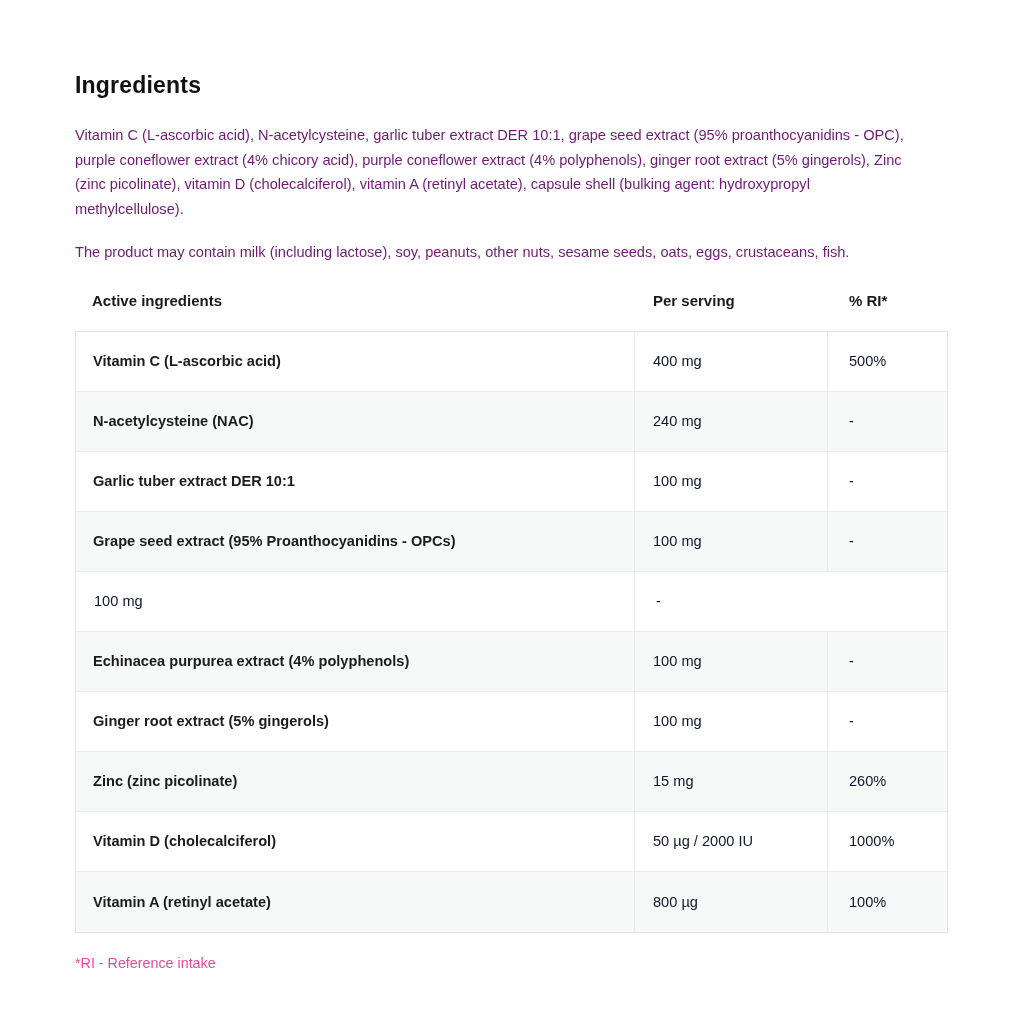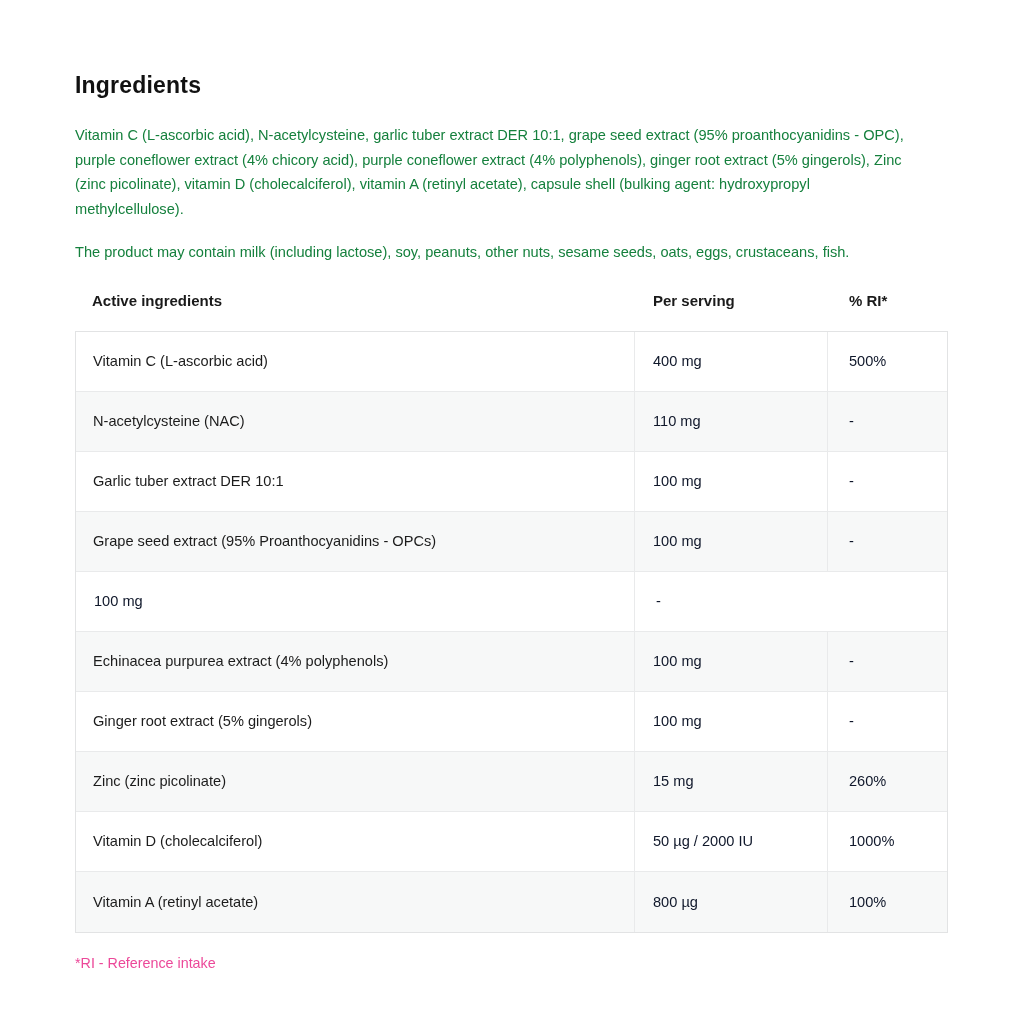--- a/index.html
+++ b/index.html
@@ -22,21 +22,21 @@
     line-height: 27px;
     font-weight: 700;
     color: #111111;
     margin: 0 0 24px 0;
     letter-spacing: 0.2px;
   }
   p.desc {
     width: 840px;
     font-size: 14.6px;
     line-height: 24.5px;
-    color: #15803d;
+    color: #701a75;
     margin: 0 0 19px 0;
   }
   p.desc.allergens {
     margin-bottom: 0;
   }
   .thead {
     display: grid;
     grid-template-columns: 560px 193px 120px;
     width: 873px;
     margin-top: 26px;
@@ -66,21 +66,21 @@
   .trow:nth-child(even) {
     background: #f7f8f8;
   }
   .td {
     display: flex;
     align-items: center;
     font-size: 14.6px;
     color: #0f172a;
   }
   .td.c1 {
-    font-weight: 400;
+    font-weight: 700;
     color: #1c1c1c;
     padding-left: 17px;
     padding-right: 14px;
     border-right: 1px solid #e9eaeb;
   }
   .td.c2 {
     padding-left: 18px;
     border-right: 1px solid #e9eaeb;
   }
   .td.c3 {
@@ -111,21 +111,21 @@
 
   <div class="tbody" id="table-rows">
     <div class="trow">
       <div class="td c1">Vitamin C (L-ascorbic acid)</div>
       <div class="td c2">400 mg</div>
       <div class="td c3">500%</div>
     </div>
 
     <div class="trow">
       <div class="td c1">N-acetylcysteine (NAC)</div>
-      <div class="td c2">110 mg</div>
+      <div class="td c2">240 mg</div>
       <div class="td c3">-</div>
     </div>
 
     <div class="trow">
       <div class="td c1">Garlic tuber extract DER 10:1</div>
       <div class="td c2">100 mg</div>
       <div class="td c3">-</div>
     </div>
 
     <div class="trow">

